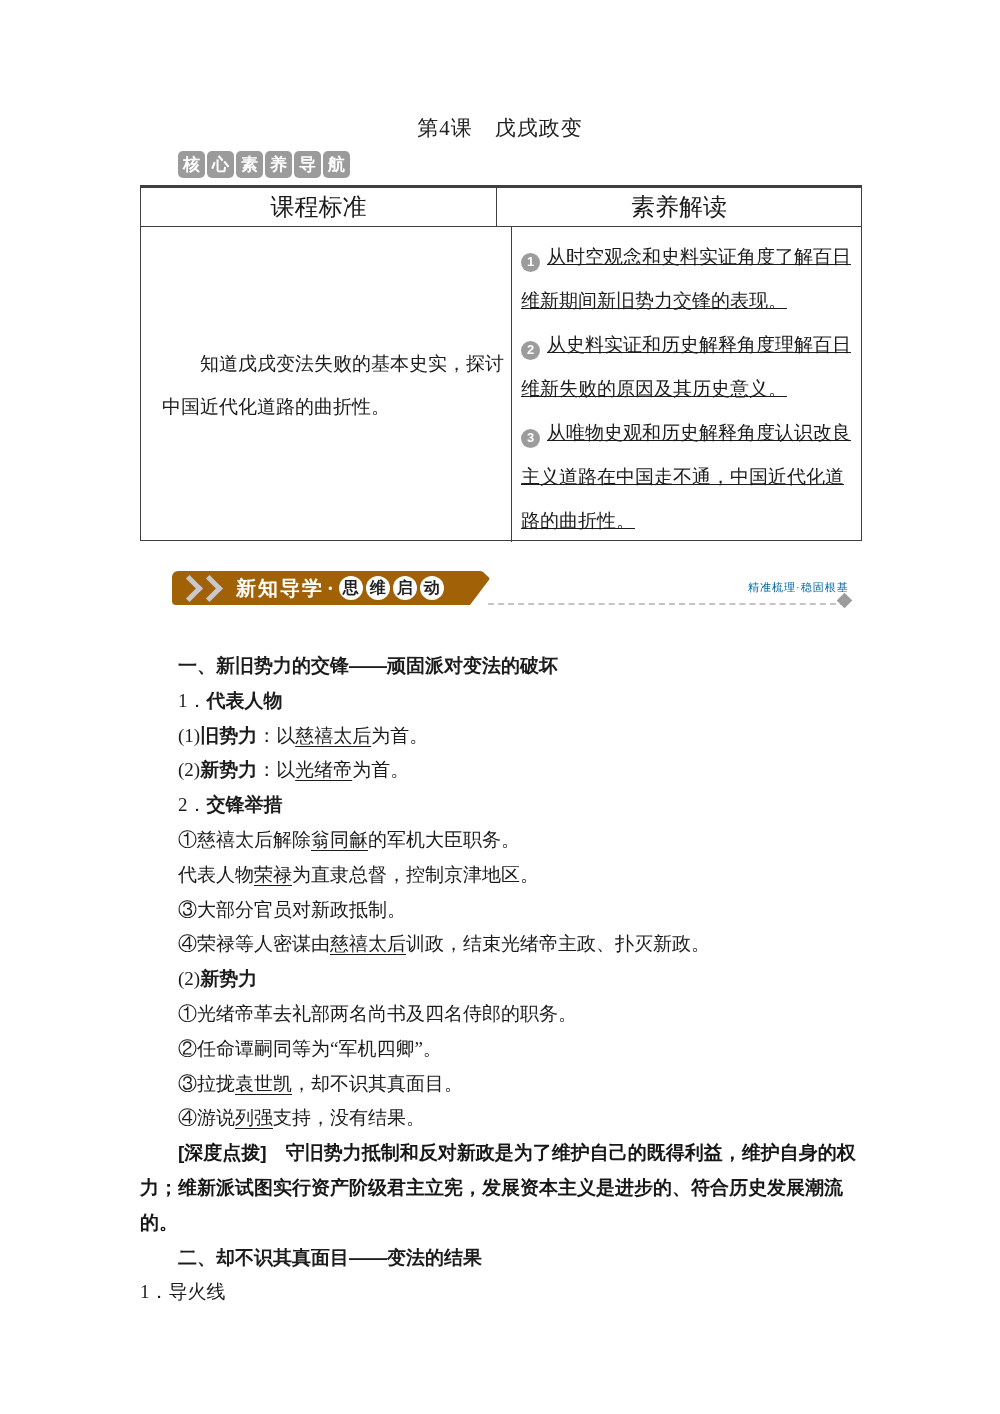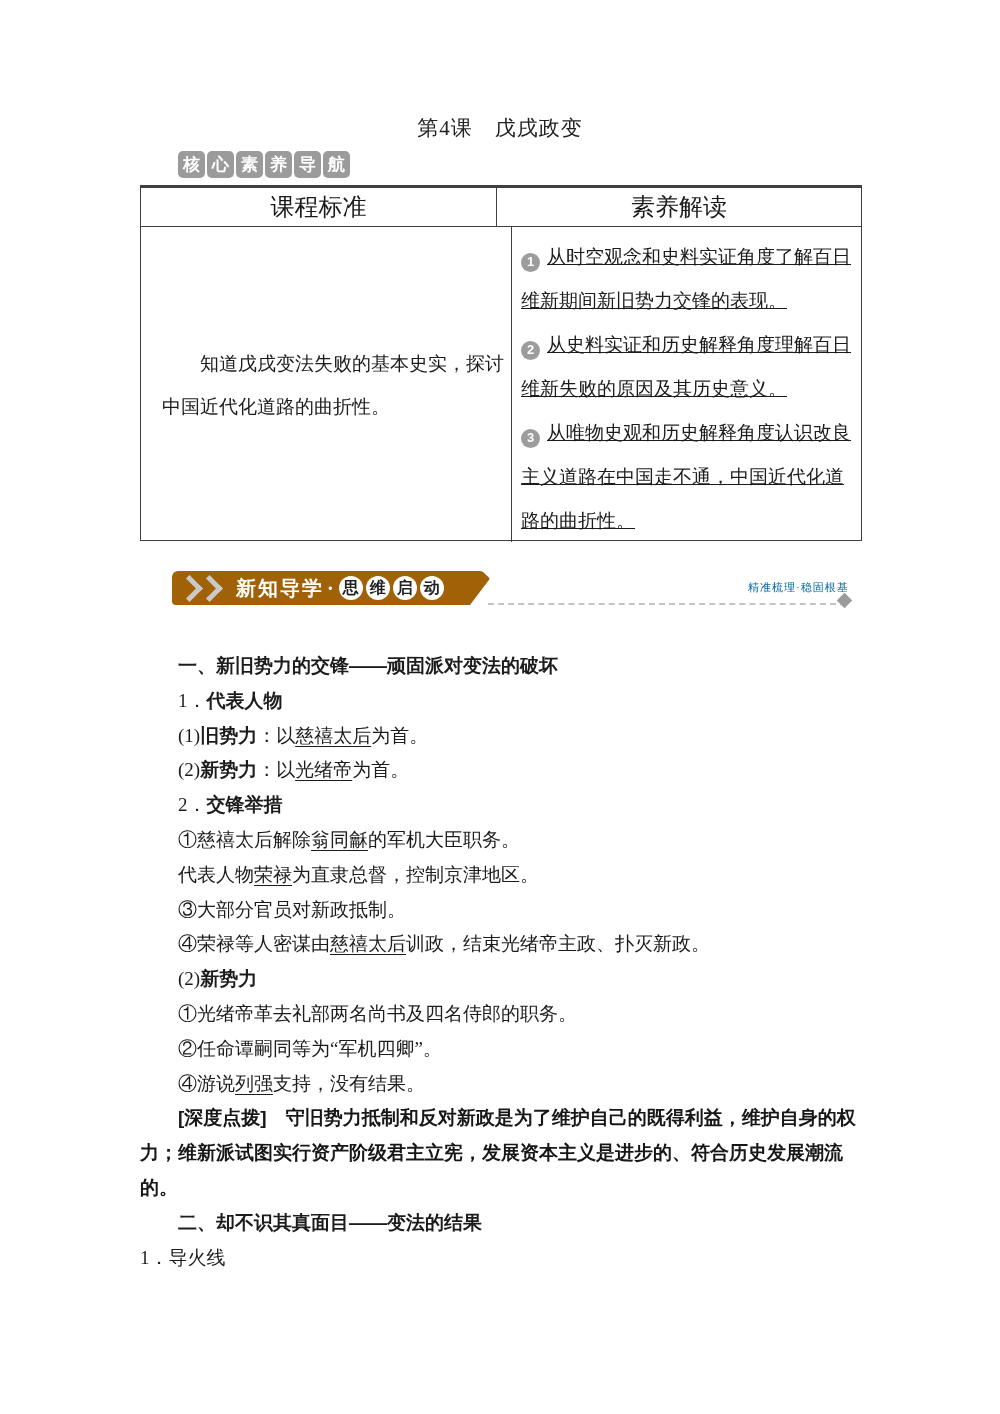--- a/index.html
+++ b/index.html
@@ -124,19 +124,20 @@
       <div class="para indent"><span>(1)</span><span class="seg-b">旧势力</span><span>：以</span><span class="seg-u">慈禧太后</span><span>为首。</span></div>
       <div class="para indent"><span>(2)</span><span class="seg-b">新势力</span><span>：以</span><span class="seg-u">光绪帝</span><span>为首。</span></div>
       <div class="para indent"><span>2．</span><span class="seg-b">交锋举措</span></div>
       <div class="para indent"><span>①慈禧太后解除</span><span class="seg-u">翁同龢</span><span>的军机大臣职务。</span></div>
       <div class="para indent"><span>代表人物</span><span class="seg-u">荣禄</span><span>为直隶总督，控制京津地区。</span></div>
       <div class="para indent"><span>③大部分官员对新政抵制。</span></div>
       <div class="para indent"><span>④荣禄等人密谋由</span><span class="seg-u">慈禧太后</span><span>训政，结束光绪帝主政、扑灭新政。</span></div>
       <div class="para indent"><span>(2)</span><span class="seg-b">新势力</span></div>
       <div class="para indent"><span>①光绪帝革去礼部两名尚书及四名侍郎的职务。</span></div>
       <div class="para indent"><span>②任命谭嗣同等为“军机四卿”。</span></div>
+      <div class="para indent"><span>③拉拢</span><span class="seg-u">袁世凯</span><span>，却不识其真面目。</span></div>
       <div class="para indent"><span>④游说</span><span class="seg-u">列强</span><span>支持，没有结果。</span></div>
       <div class="para indent tip"><span>[深度点拨]　守旧势力抵制和反对新政是为了维护自己的既得利益，维护自身的权力；维新派试图实行资产阶级君主立宪，发展资本主义是进步的、符合历史发展潮流的。</span></div>
       <div class="para indent"><span class="seg-b">二、却不识其真面目——变法的结果</span></div>
       <div class="para"><span>1．导火线</span></div>
     </div>
 
 </div>
 
 </body></html>

